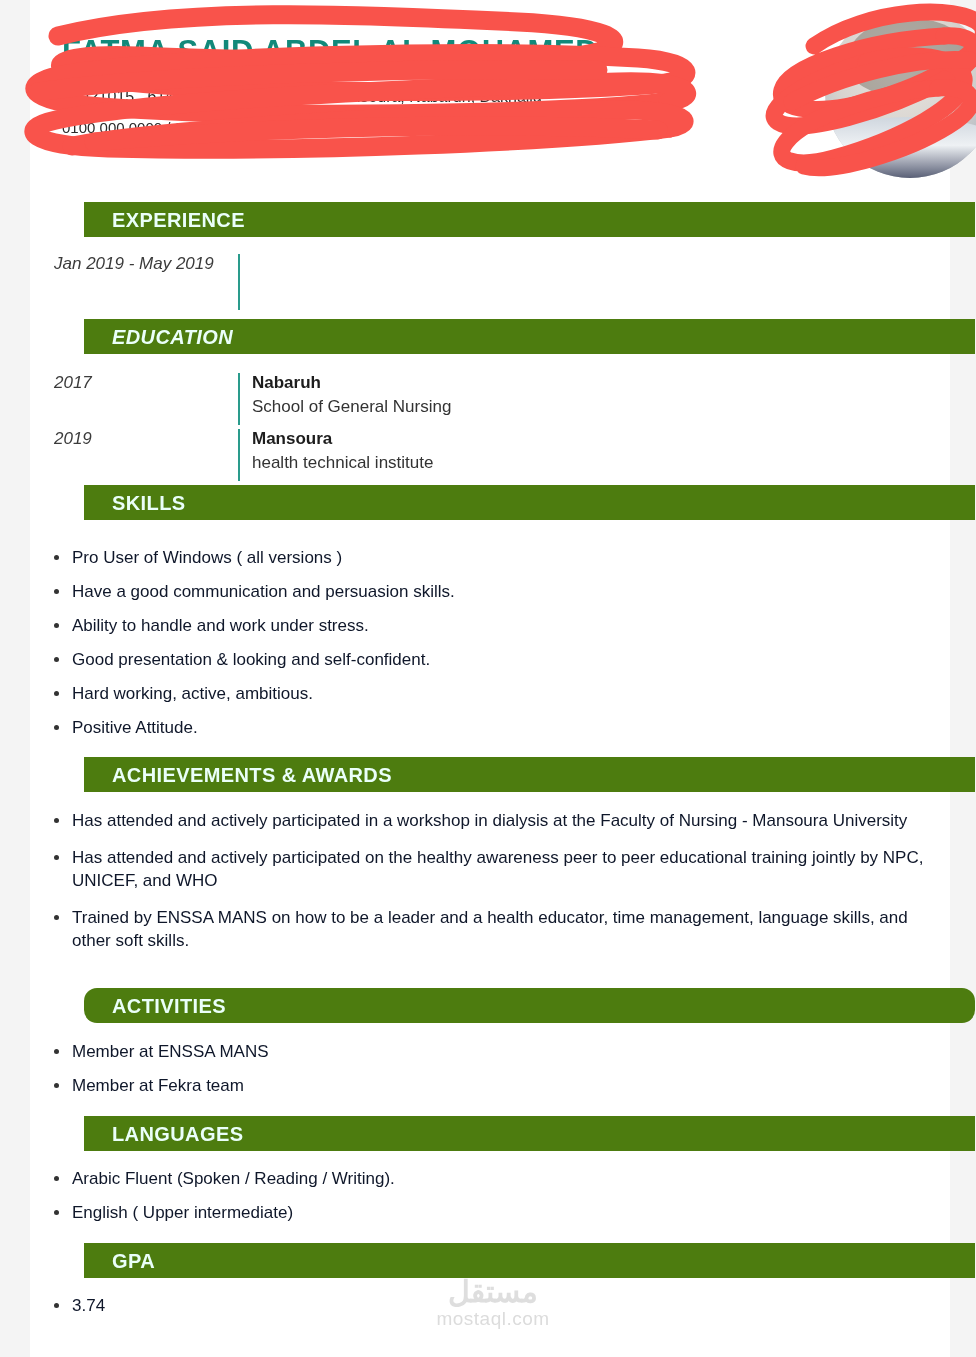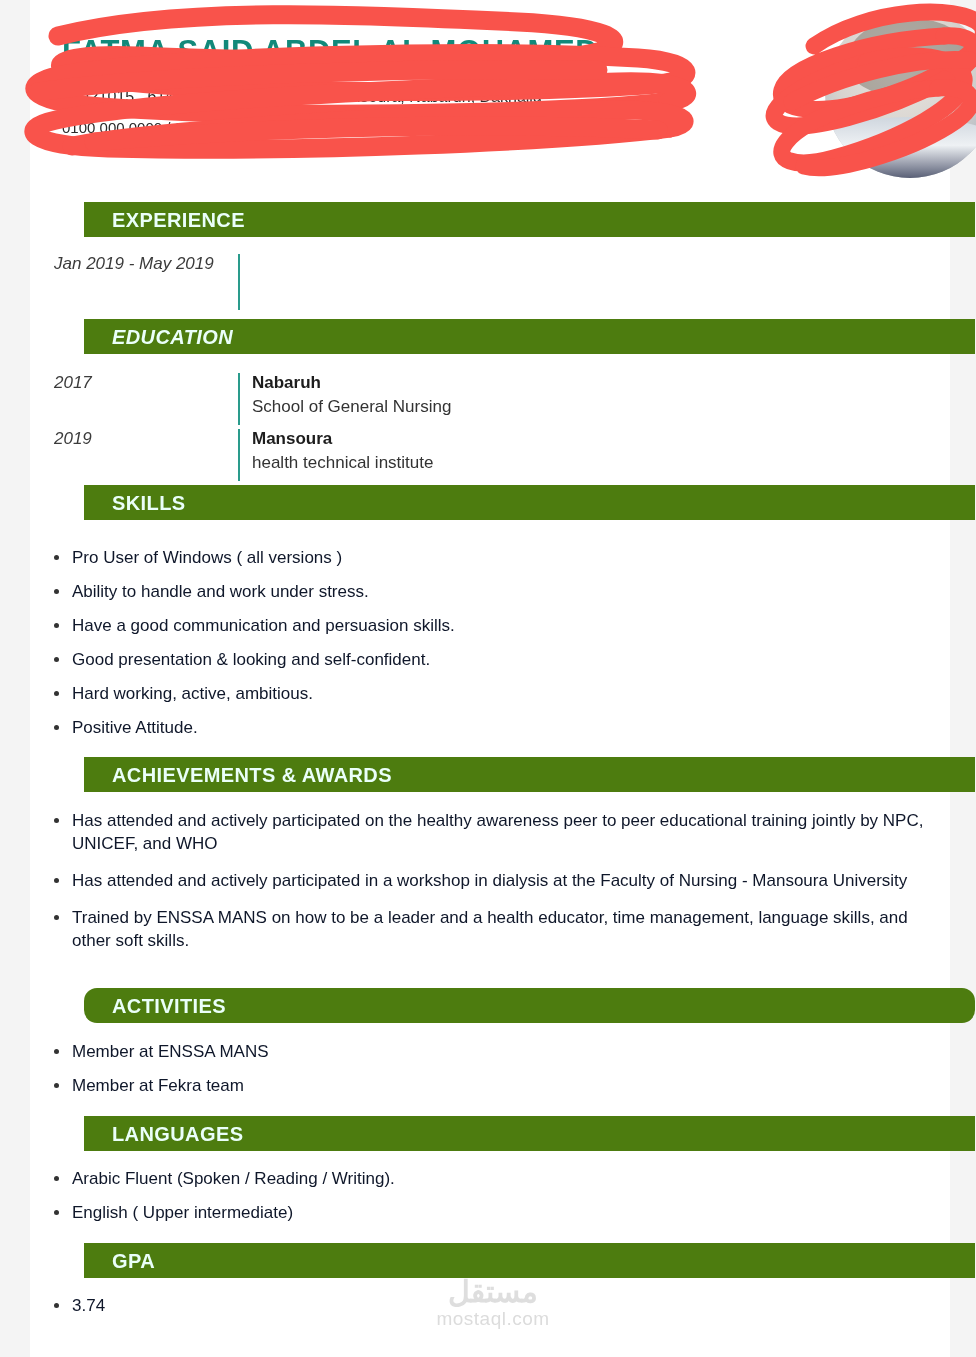--- a/index.html
+++ b/index.html
@@ -296,33 +296,33 @@
       <div class="e-org">Mansoura</div>
       <div class="e-role">health technical institute</div>
     </div>
   </div>
 
   <div class="bar" style="top:485px;text-decoration:underline;">
     <span class="bar-title">SKILLS</span>
   </div>
   <ul class="blist tight" style="top:546px;">
     <li>Pro User of Windows ( all versions )</li>
+    <li>Have a good communication and persuasion skills.</li>
     <li>Ability to handle and work under stress.</li>
-    <li>Have a good communication and persuasion skills.</li>
     <li>Good presentation &amp; looking and self-confident.</li>
     <li>Hard working, active, ambitious.</li>
     <li>Positive Attitude.</li>
   </ul>
 
   <div class="bar" style="top:757px;">
     <span class="bar-title">ACHIEVEMENTS &amp; AWARDS</span>
   </div>
   <ul class="blist wide" style="top:809px;">
+    <li>Has attended and actively participated in a workshop in dialysis at the Faculty of Nursing - Mansoura University</li>
     <li>Has attended and actively participated on the healthy awareness peer to peer educational training jointly by NPC, UNICEF, and WHO</li>
-    <li>Has attended and actively participated in a workshop in dialysis at the Faculty of Nursing - Mansoura University</li>
     <li>Trained by ENSSA MANS on how to be a leader and a health educator, time management, language skills, and other soft skills.</li>
   </ul>
 
   <div class="bar" style="top:988px;border-radius:13px;">
     <span class="bar-title">ACTIVITIES</span>
   </div>
   <ul class="blist tight" style="top:1040px;">
     <li>Member at ENSSA MANS</li>
     <li>Member at Fekra team</li>
   </ul>

